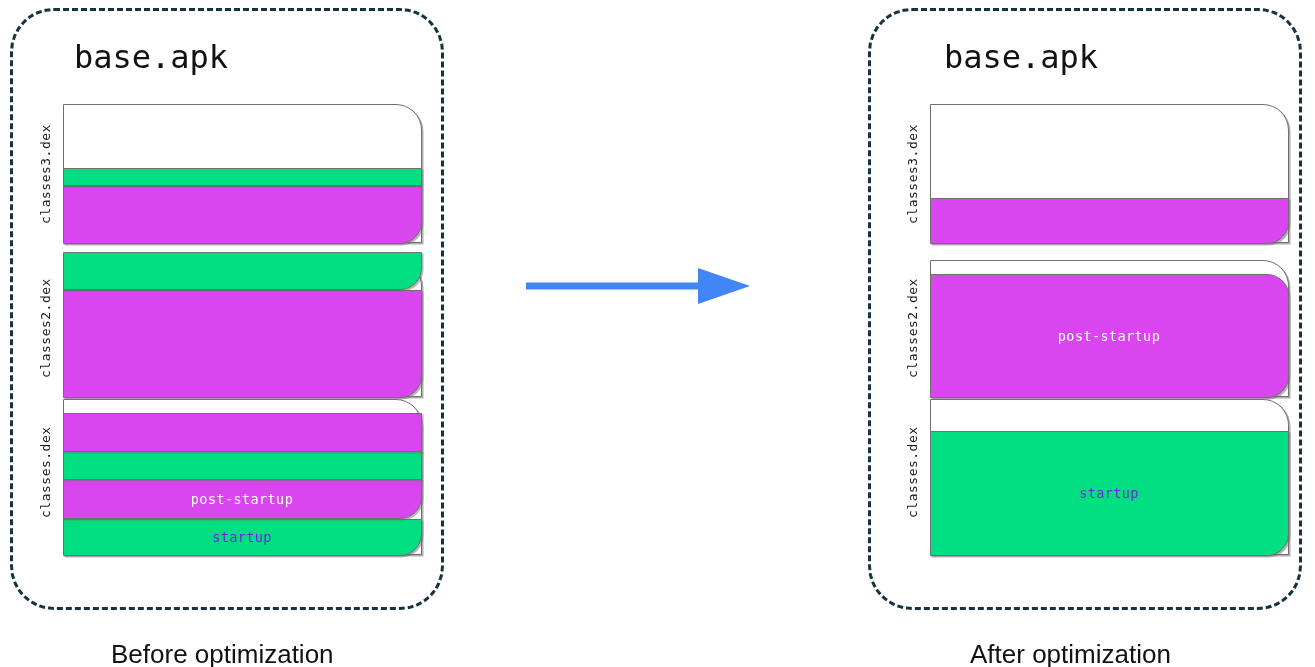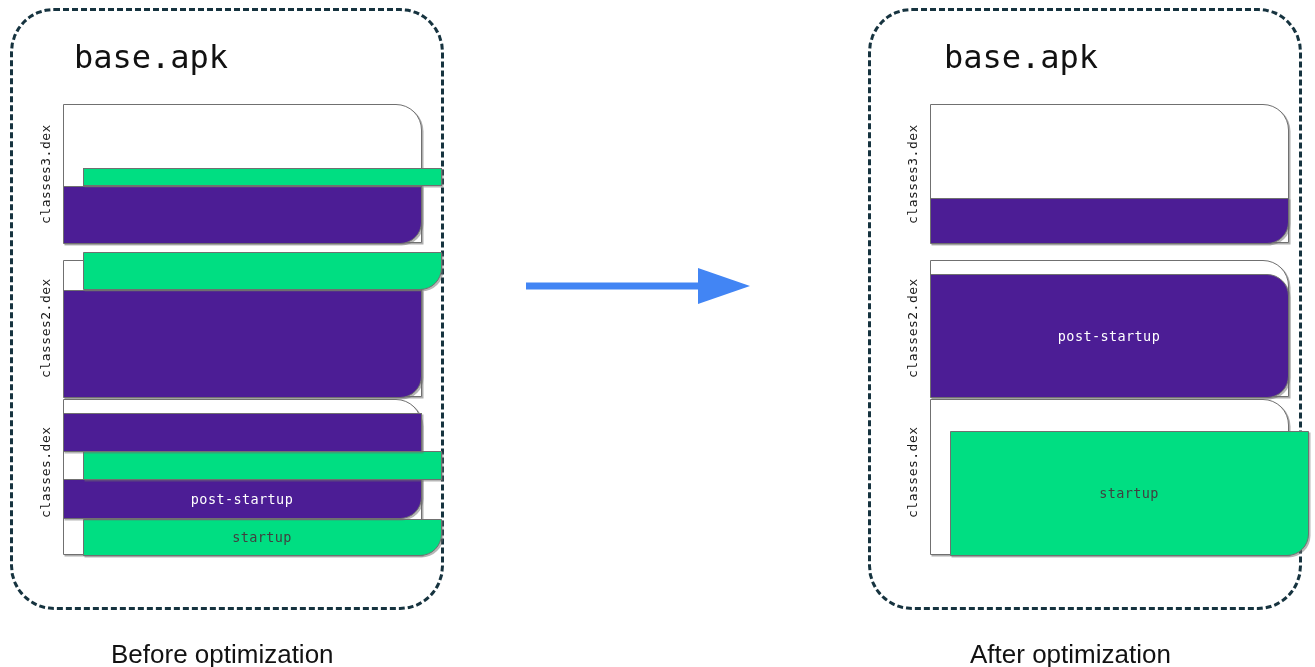--- a/index.html
+++ b/index.html
@@ -71,22 +71,22 @@
     box-sizing: border-box;
     border: 1.5px solid #707070;
     display: flex;
     align-items: center;
     justify-content: center;
     font-family: "DejaVu Sans Mono", "Liberation Mono", monospace;
     font-size: 13.5px;
     letter-spacing: 0.4px;
     box-shadow: 1.5px 1.5px 0 0 rgba(110,110,110,0.5);
   }
-  .seg.blue  { background: #4c1d95; color: #ffffff; text-align: center; }
-  .seg.green { background: #00de82; color: #404040; margin-left: 20px; }
+  .seg.blue  { background: #d946ef; color: #ffffff; text-align: center; }
+  .seg.green { background: #00de82; color: #6d28d9; }
   .seg.round { border-bottom-right-radius: 22px; }
   .seg.roundtr { border-top-right-radius: 22px; }
 
   
   .arrow-wrap { position: absolute; left: 520px; top: 262px; width: 240px; height: 48px; }
 
   
   .caption {
     position: absolute;
     font-size: 26px;

